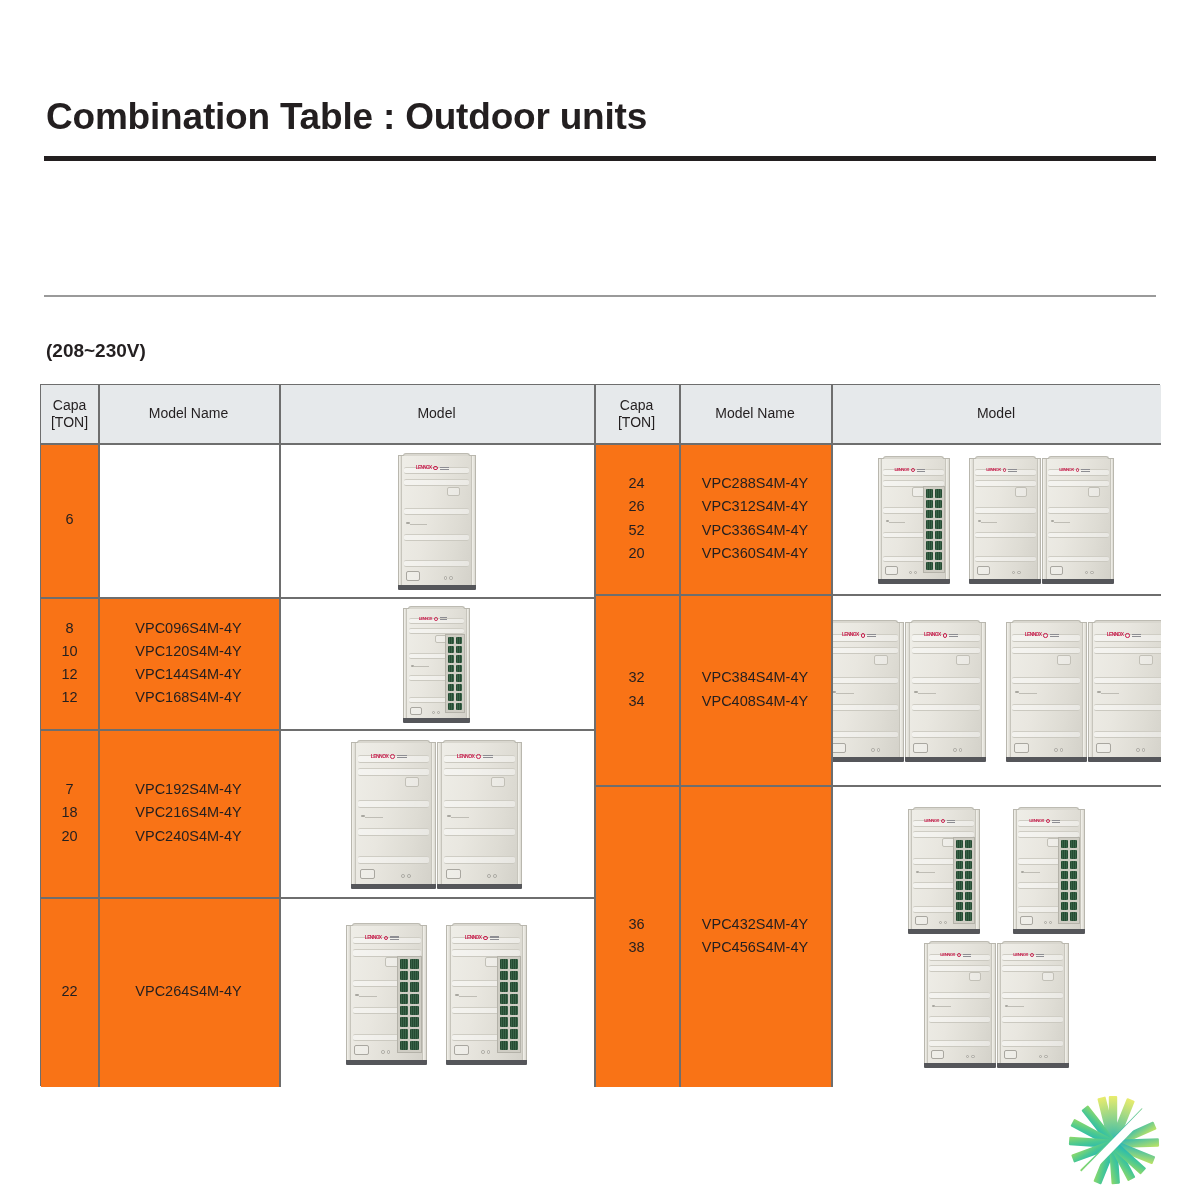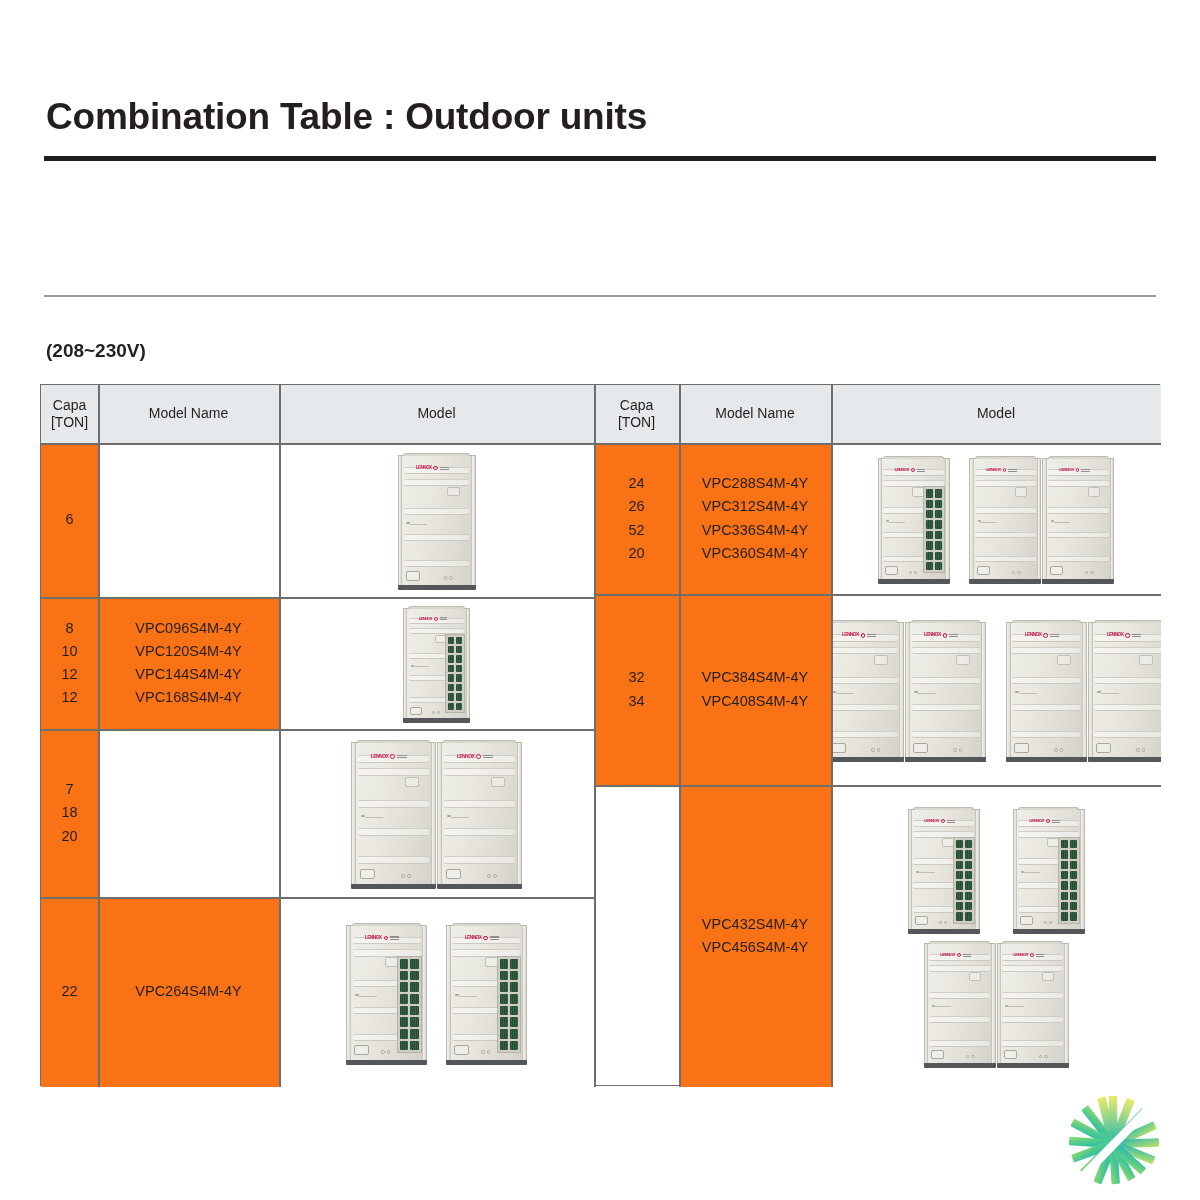--- a/index.html
+++ b/index.html
@@ -367,20 +367,27 @@
                 </div>
               </div>
             </div>
           </div>
         </div>
         <div class="cell gray" style="left: 0px; top: 344px; width: 57px; height: 168px;">
           <div class="stack">
             <span>7</span>
             <span>18</span>
             <span>20</span>
+          </div>
+        </div>
+        <div class="cell gray modelcol" style="left: 57px; top: 344px; width: 181px; height: 168px;">
+          <div class="stack">
+            <span>VPC192S4M-4Y</span>
+            <span>VPC216S4M-4Y</span>
+            <span>VPC240S4M-4Y</span>
           </div>
         </div>
         <div class="cell white" style="left: 238px; top: 344px; width: 315px; height: 168px;">
           <div style="display: flex; width: 100%; height: 100%; align-items: center; justify-content: center;">
             <div style="display: flex; align-items: flex-end; gap: 1px;">
               <div class="unit" style="width: 85px; height: 141.12px;">
                 <div class="top-cap"></div>
                 <div class="side-l"></div>
                 <div class="side-r"></div>
                 <div class="panel" style="top: 11.9952px; height: 7.7616px;"></div>
@@ -779,20 +786,26 @@
                   <div class="tinyslot" style="width: 4.05px; height: 2.295px; left: 8.1px; top: 68.175px;"></div>
                   <div class="tinyline" style="width: 17.82px; left: 12.15px; top: 70.2px;"></div>
                   <div class="footbox" style="width: 14.58px; height: 10.125px; left: 7.29px; bottom: 4.05px;"></div>
                   <div class="footcircles" style="left: 46.98px; bottom: 5.4px;">
                     <i style="width: 3.645px; height: 3.645px;"></i>
                     <i style="width: 3.645px; height: 3.645px;"></i>
                   </div>
                 </div>
               </div>
             </div>
+          </div>
+        </div>
+        <div class="cell gray" style="left: 553px; top: 400px; width: 85px; height: 302px;">
+          <div class="stack">
+            <span>36</span>
+            <span>38</span>
           </div>
         </div>
         <div class="cell gray modelcol" style="left: 638px; top: 400px; width: 152px; height: 302px;">
           <div class="stack">
             <span>VPC432S4M-4Y</span>
             <span>VPC456S4M-4Y</span>
           </div>
         </div>
         <div class="cell white" style="left: 790px; top: 400px; width: 330px; height: 302px;">
           <div style="display: flex; width: 100%; height: 100%; align-items: center; justify-content: center;">

